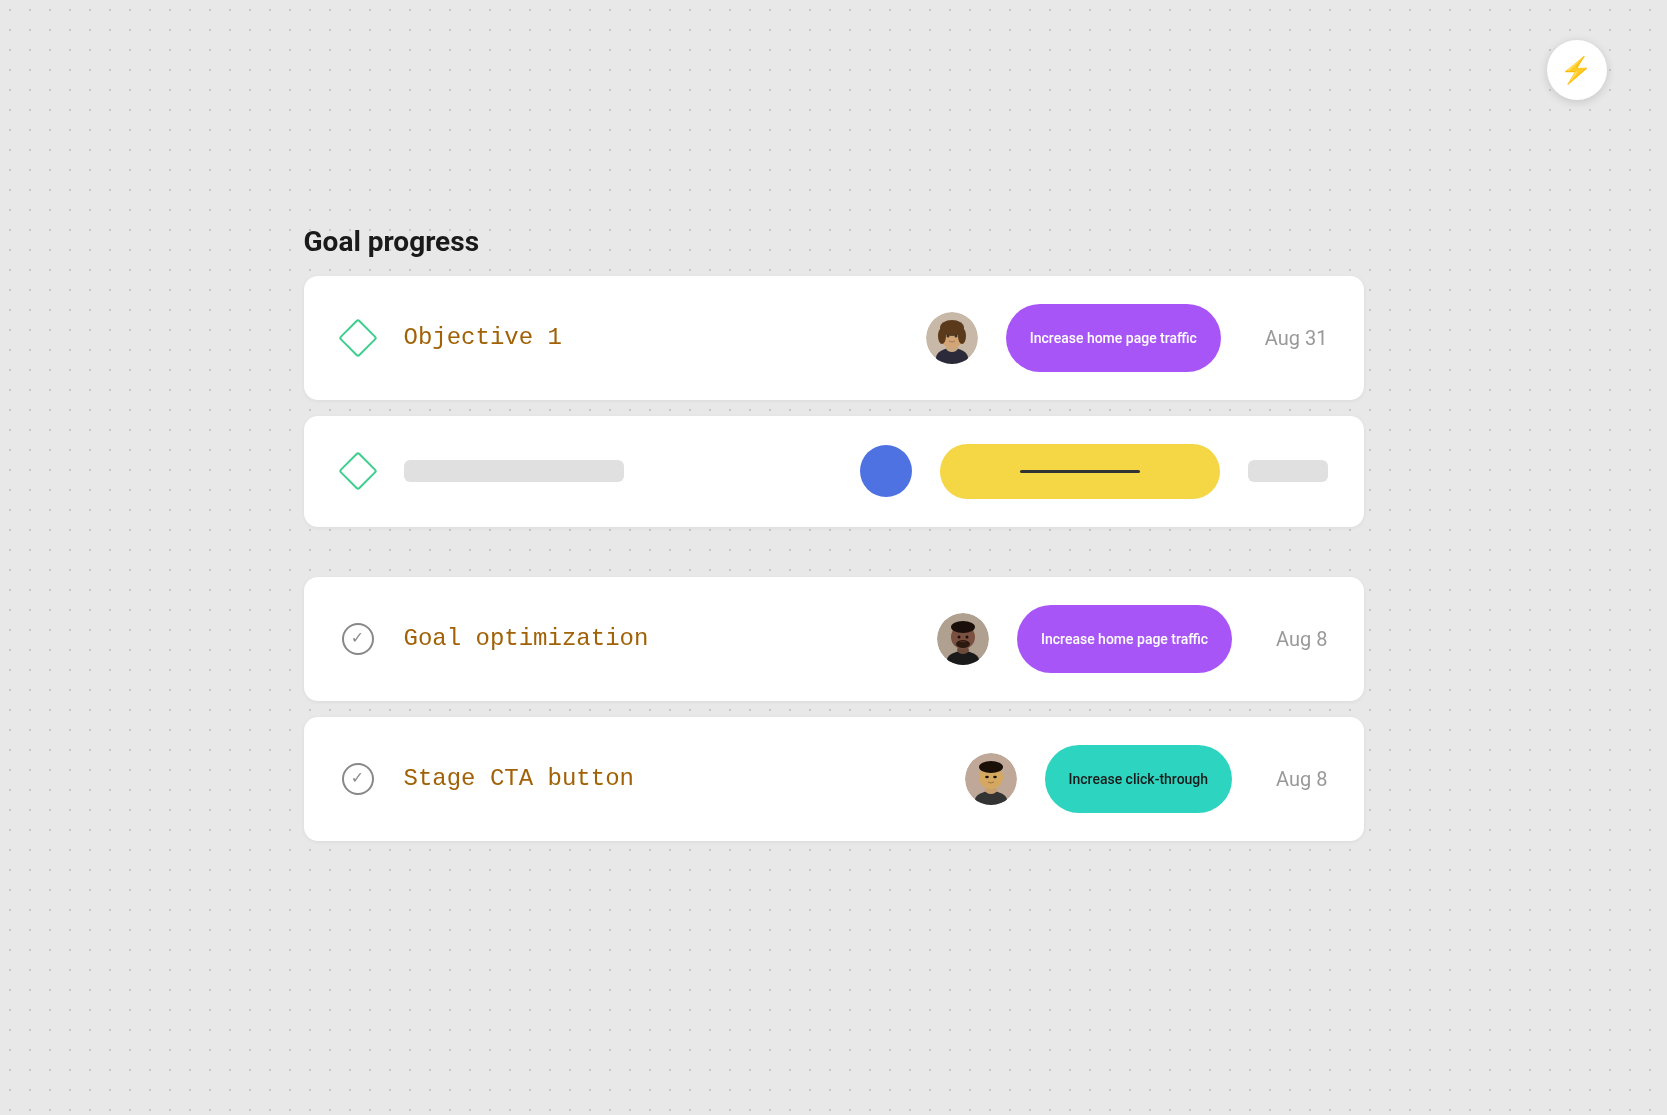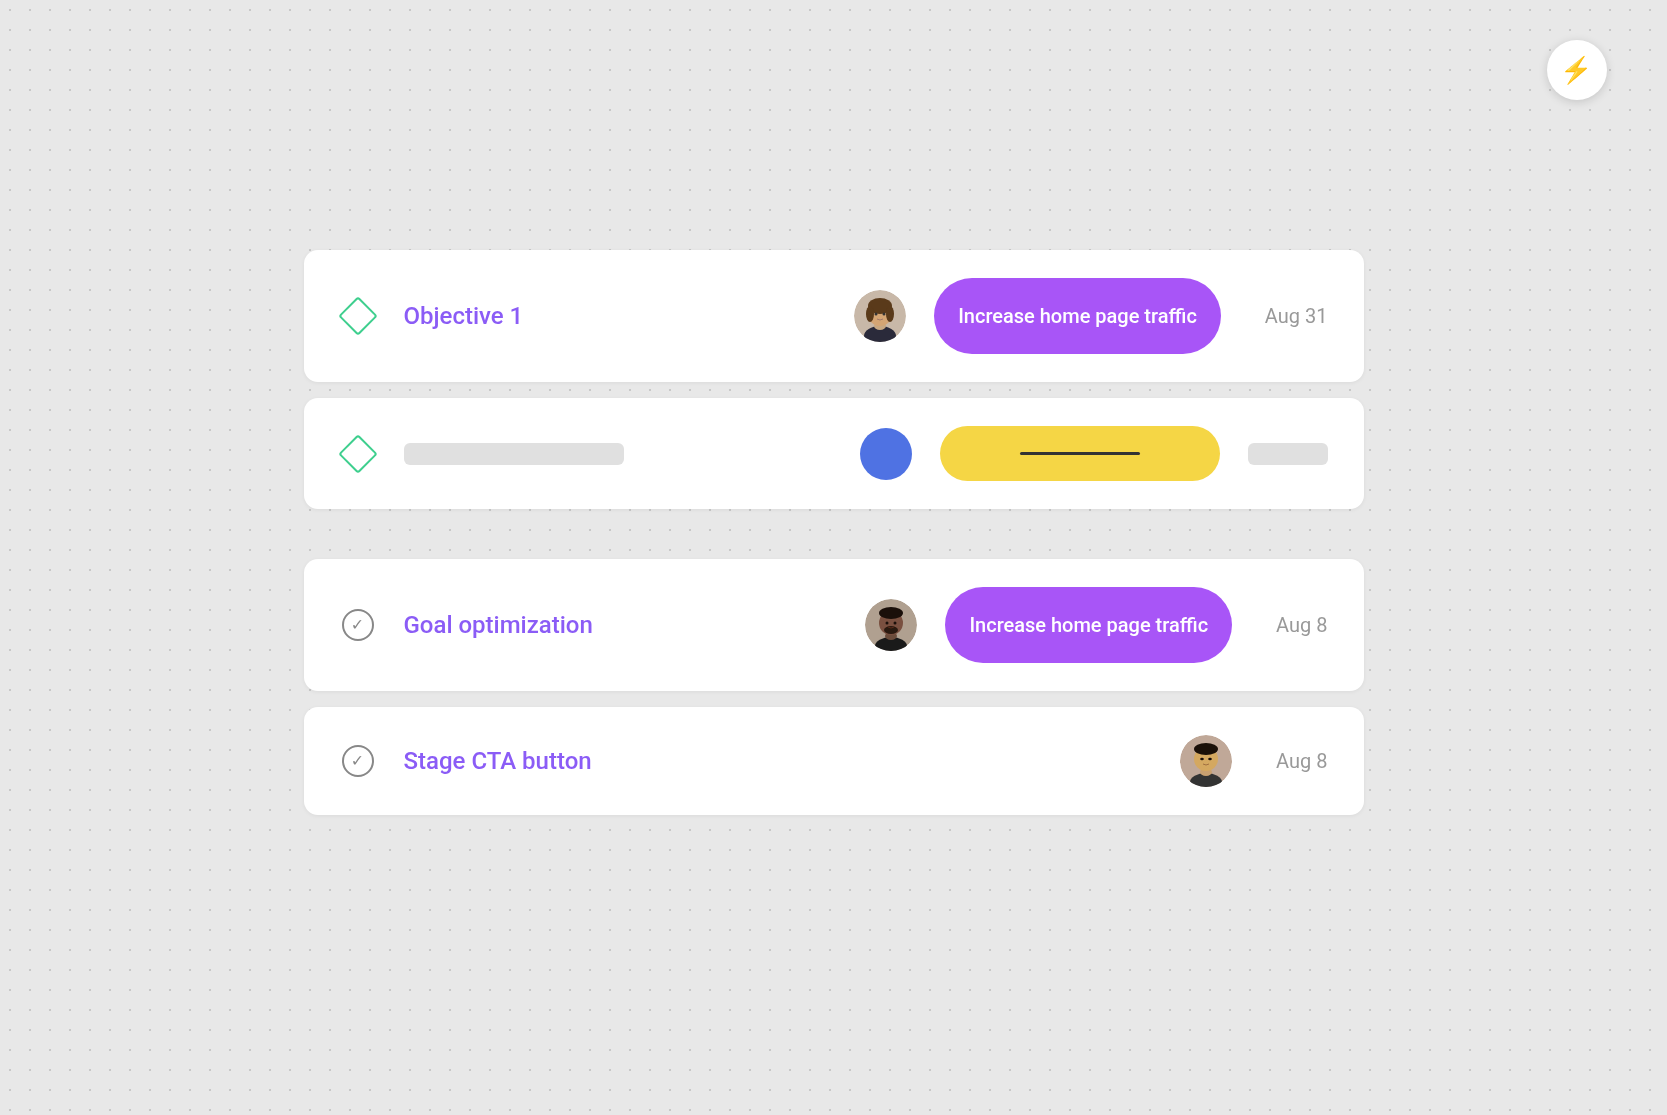--- a/index.html
+++ b/index.html
@@ -115,22 +115,23 @@
       color: #888;
       font-size: 16px;
       line-height: 1;
       margin-top: -1px;
     }
 
     
     .task-name {
       font-size: 24px;
       font-weight: 500;
-      color: #8b5cf6;
+      color: #a16207;
       min-width: 200px;
+      font-family: Liberation Mono, monospace;
     }
 
     
     .avatar {
       width: 52px;
       height: 52px;
       border-radius: 50%;
       overflow: hidden;
       flex-shrink: 0;
       display: flex;
@@ -141,21 +142,21 @@
     
     .avatar svg {
       width: 52px;
       height: 52px;
     }
 
     
     .tag {
       padding: 26px 24px;
       border-radius: 999px;
-      font-size: 20px;
+      font-size: 14px;
       font-weight: 500;
       color: white;
       white-space: nowrap;
       flex-shrink: 0;
     }
 
     .tag-purple {
       background: #a855f7;
     }
 
@@ -220,20 +221,21 @@
 </head>
 <body>
 
 <div class="flash-button">
   <span class="flash-icon">⚡</span>
 </div>
 
 <div class="main-container">
 
   <div class="section">
+    <div class="section-title">Goal progress</div>
 
     <div class="card">
       <div class="diamond-icon">
         <div class="diamond-shape"></div>
       </div>
       <div class="task-name">Objective 1</div>
       <div class="spacer"></div>
       <div class="avatar">
 
         <svg viewBox="0 0 52 52" xmlns="http://www.w3.org/2000/svg">
@@ -326,17 +328,18 @@
           <circle cx="26" cy="24" r="12" fill="#d4a860"></circle>
 
           <ellipse cx="26" cy="14" rx="12" ry="6" fill="#1a1008"></ellipse>
 
           <ellipse cx="22" cy="24" rx="1.8" ry="1.2" fill="#1a0f0a"></ellipse>
           <ellipse cx="30" cy="24" rx="1.8" ry="1.2" fill="#1a0f0a"></ellipse>
 
           <path d="M23 29 Q26 31 29 29" stroke="#a07040" stroke-width="1" fill="none"></path>
         </svg>
       </div>
+      <div class="tag tag-teal">Increase click-through</div>
       <div class="date-text">Aug 8</div>
     </div>
   </div>
 
 </div>
 
 </body></html>

